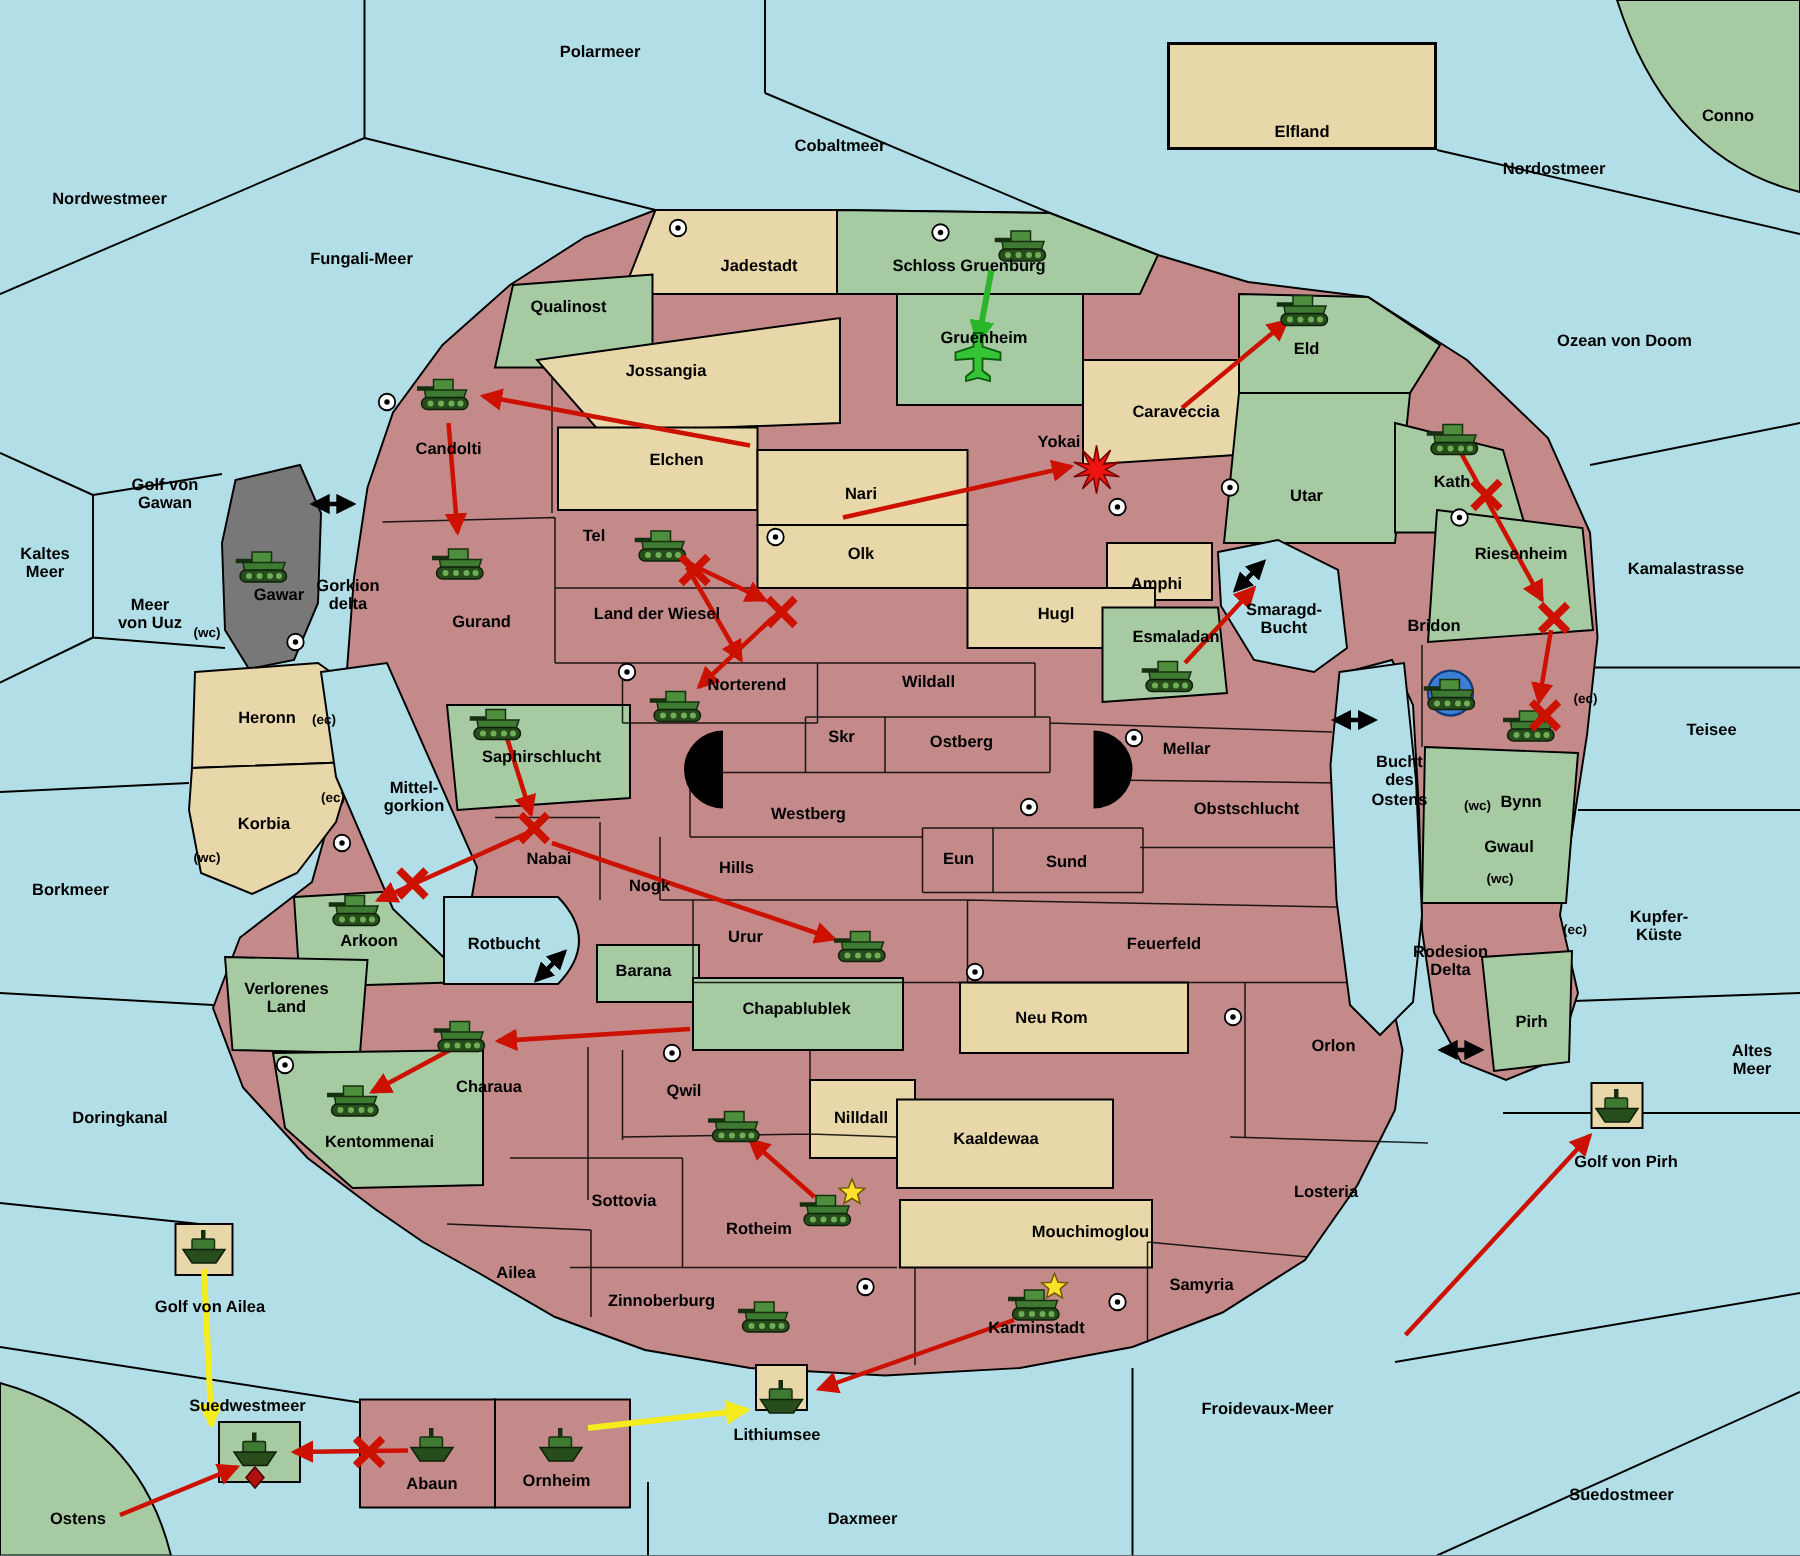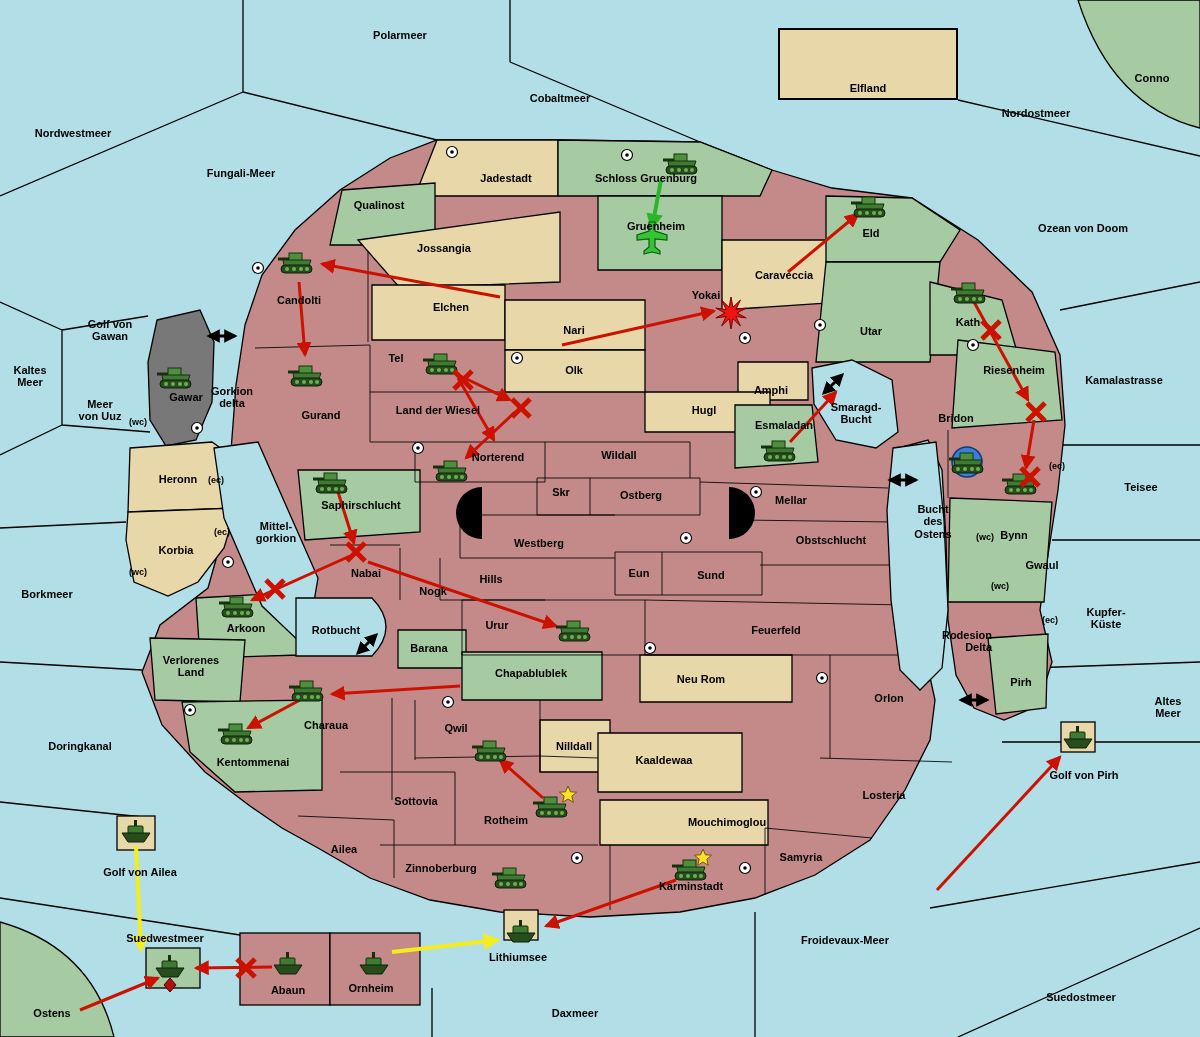--- a/index.html
+++ b/index.html
@@ -392,30 +392,30 @@
       <div class="map-label territory-label" style="left: 178px; top: 479px;">Heronn</div>
       <div class="map-label territory-label" style="left: 176px; top: 550px;">Korbia</div>
       <div class="map-label territory-label" style="left: 361px; top: 505px;">Saphirschlucht</div>
       <div class="map-label territory-label" style="left: 498px; top: 457px;">Norterend</div>
       <div class="map-label territory-label" style="left: 619px; top: 455px; text-align: center;">Wildall</div>
       <div class="map-label territory-label" style="left: 561px; top: 492px;">Skr</div>
       <div class="map-label territory-label" style="left: 641px; top: 495px;">Ostberg</div>
       <div class="map-label territory-label" style="left: 791px; top: 500px;">Mellar</div>
       <div class="map-label territory-label" style="left: 831px; top: 540px;">Obstschlucht</div>
       <div class="map-label territory-label" style="left: 1014px; top: 535px;">Bynn</div>
-      <div class="map-label territory-label" style="left: 1006px; top: 565px; margin-left: 36px;">Gwaul</div>
+      <div class="map-label territory-label" style="left: 1006px; top: 565px;">Gwaul</div>
       <div class="map-label territory-label" style="left: 539px; top: 543px;">Westberg</div>
       <div class="map-label territory-label" style="left: 491px; top: 579px;">Hills</div>
       <div class="map-label territory-label" style="left: 639px; top: 573px;">Eun</div>
       <div class="map-label territory-label" style="left: 711px; top: 575px;">Sund</div>
       <div class="map-label territory-label" style="left: 366px; top: 573px;">Nabai</div>
       <div class="map-label territory-label" style="left: 433px; top: 591px;">Nogk</div>
       <div class="map-label territory-label" style="left: 497px; top: 625px;">Urur</div>
       <div class="map-label territory-label" style="left: 776px; top: 630px;">Feuerfeld</div>
-      <div class="map-label territory-label" style="left: 967px; top: 641px; text-align: right;">Rodesion
+      <div class="map-label territory-label" style="left: 967px; top: 641px;">Rodesion
 Delta</div>
       <div class="map-label territory-label" style="left: 1021px; top: 682px;">Pirh</div>
       <div class="map-label territory-label" style="left: 246px; top: 628px;">Arkoon</div>
       <div class="map-label territory-label" style="left: 429px; top: 648px;">Barana</div>
       <div class="map-label territory-label" style="left: 531px; top: 673px;">Chapablublek</div>
       <div class="map-label territory-label" style="left: 701px; top: 679px;">Neu Rom</div>
       <div class="map-label territory-label" style="left: 889px; top: 698px;">Orlon</div>
       <div class="map-label territory-label" style="left: 191px; top: 666px;">Verlorenes
 Land</div>
       <div class="map-label territory-label" style="left: 326px; top: 725px;">Charaua</div>

